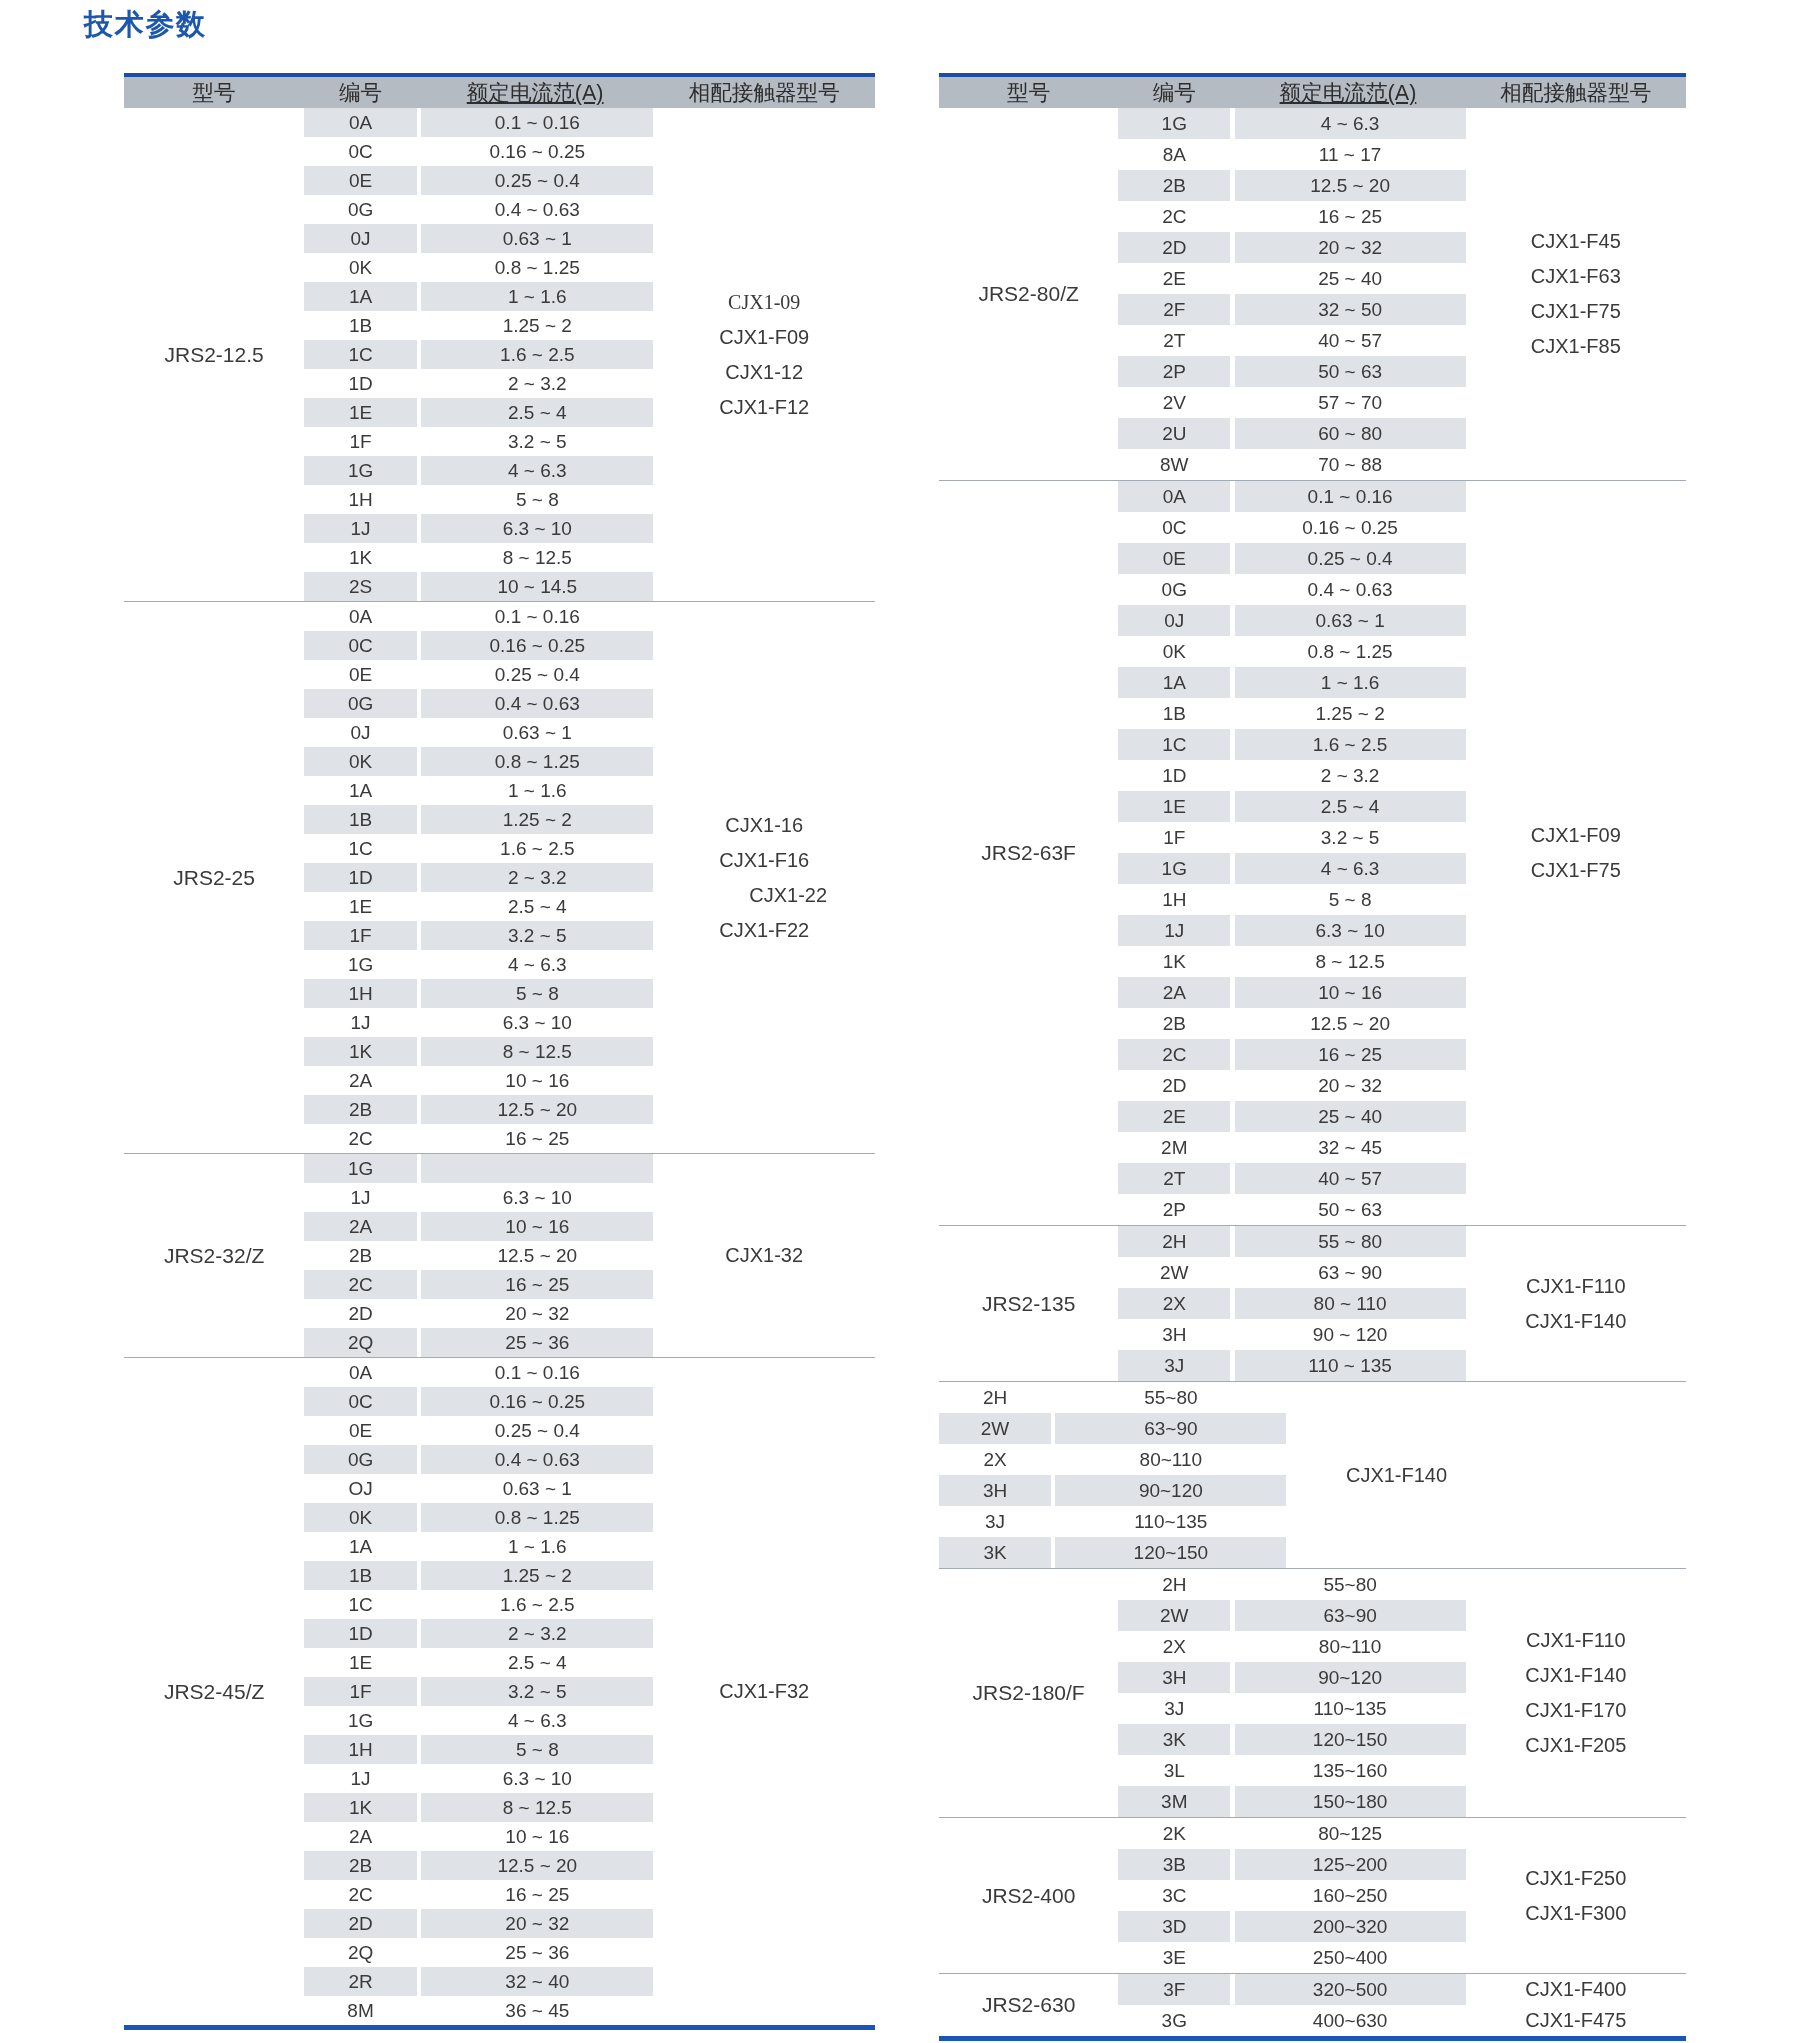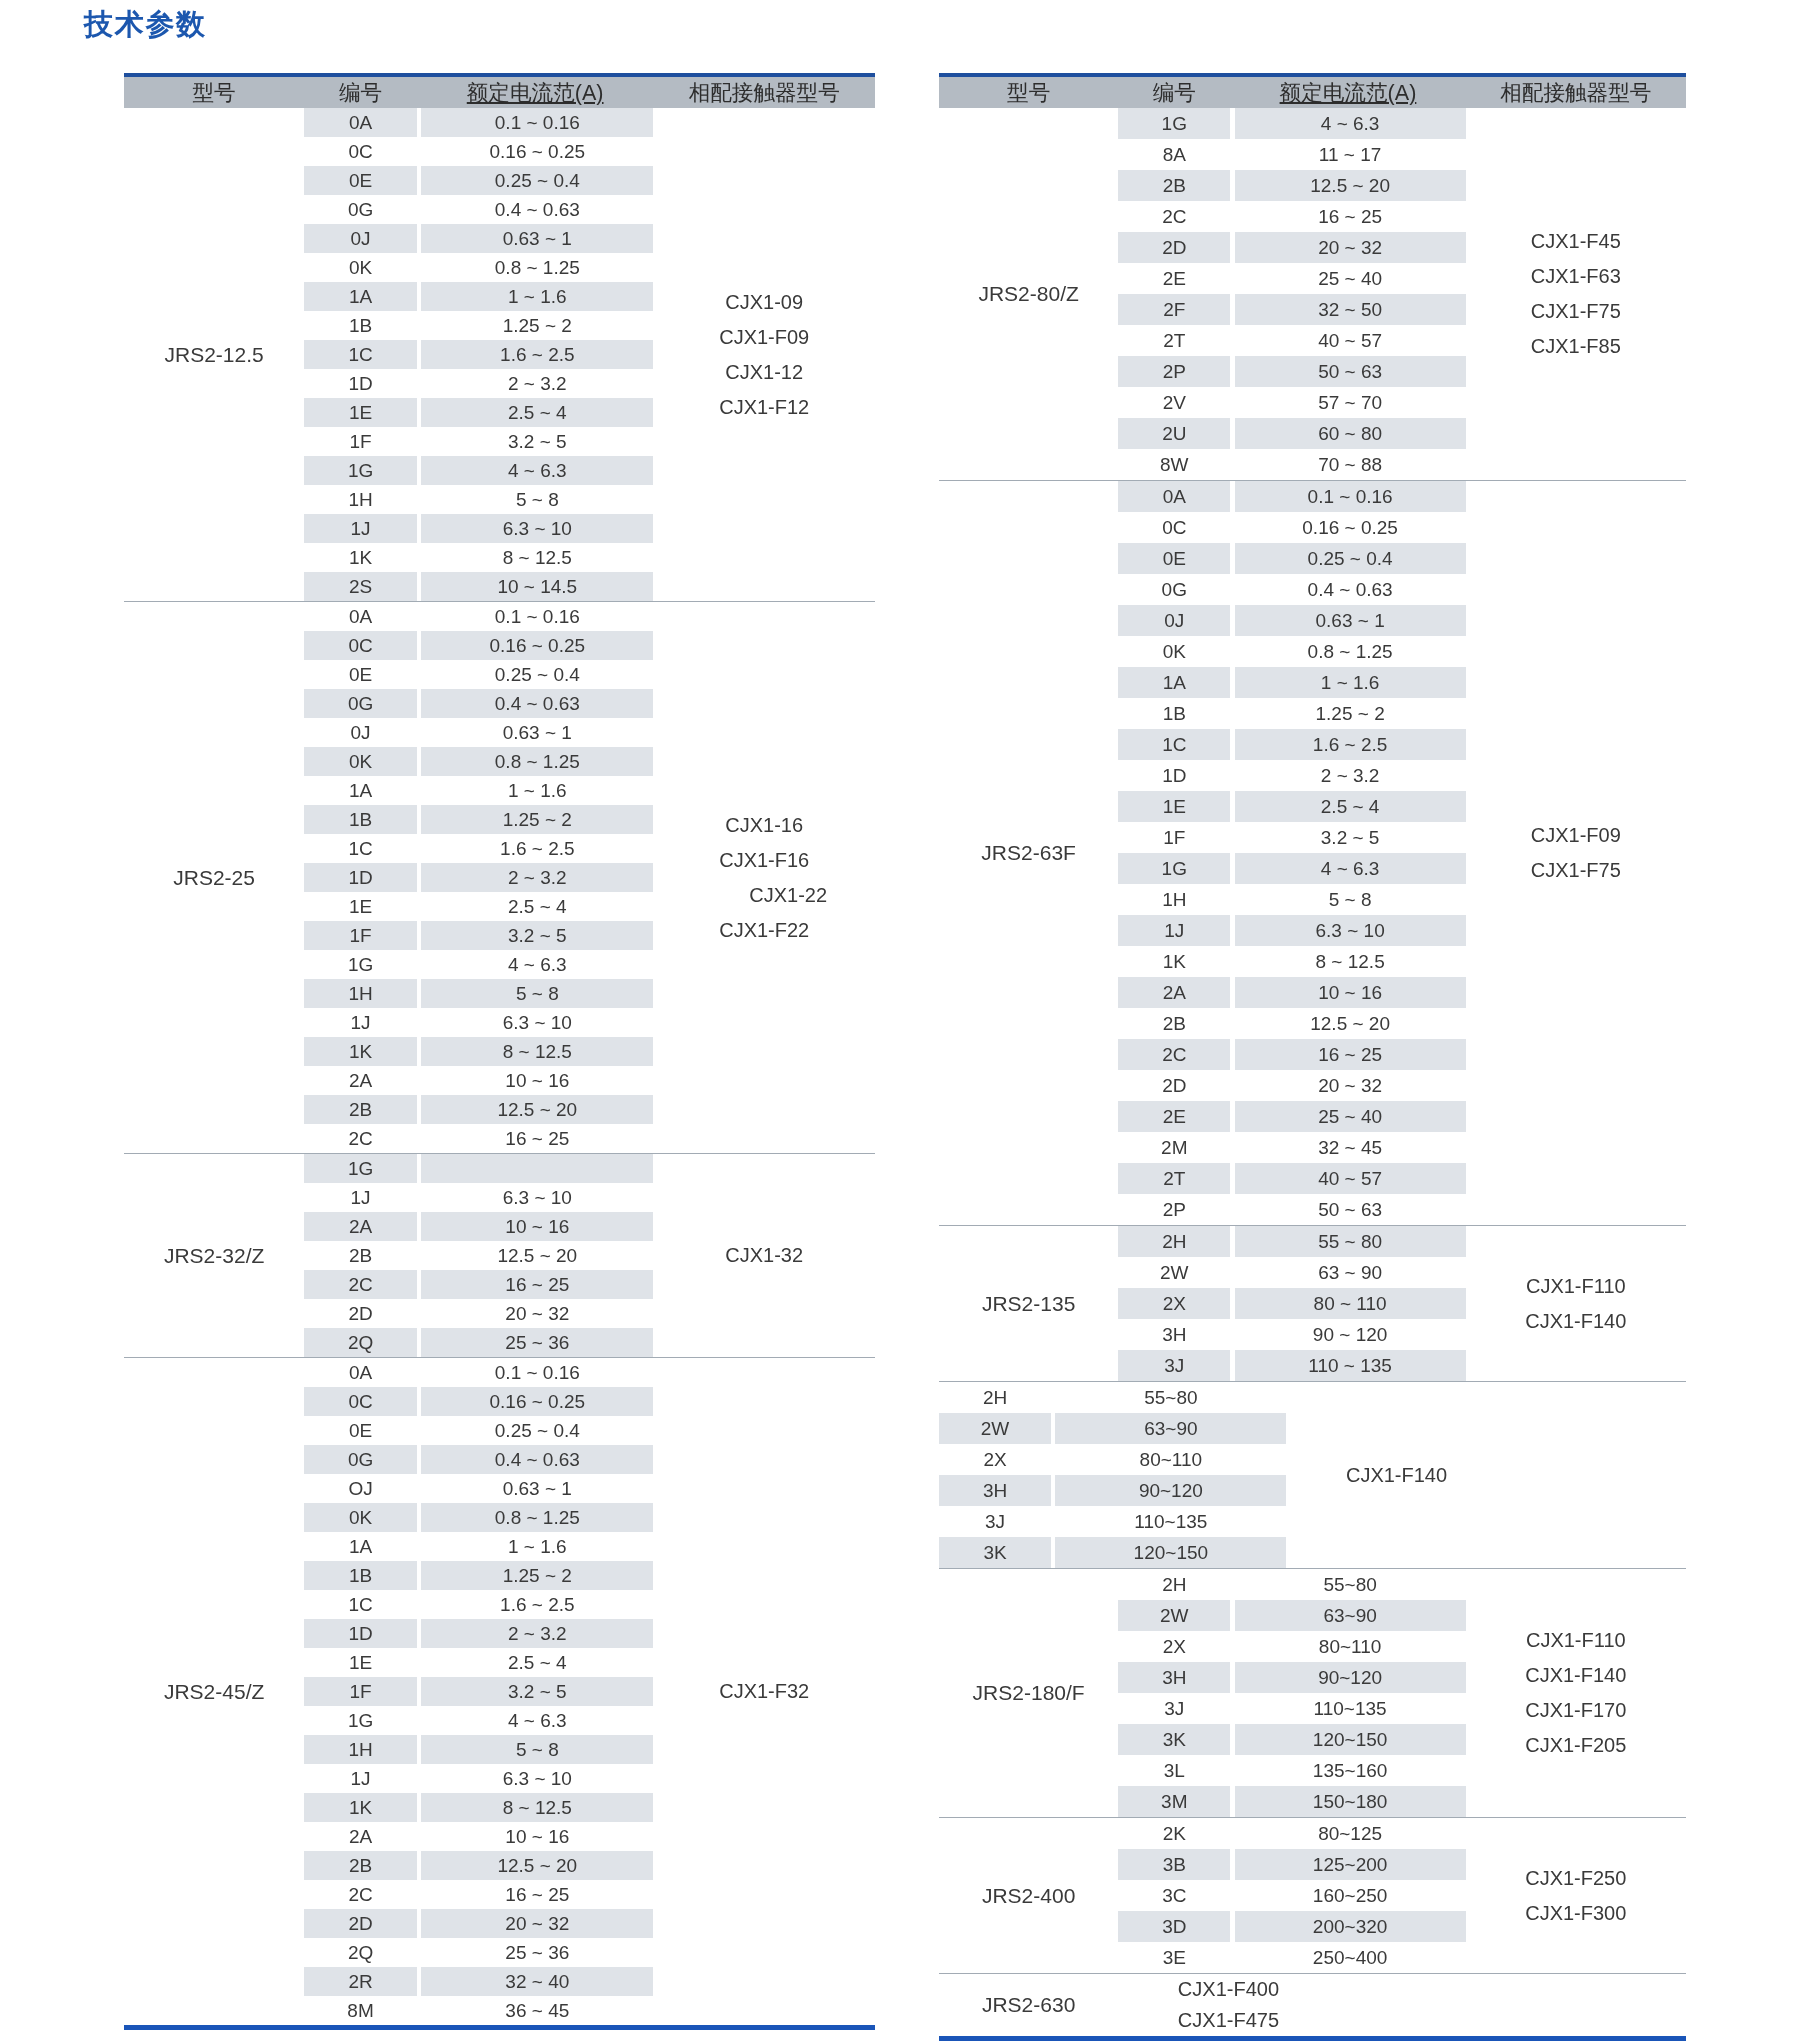--- a/index.html
+++ b/index.html
@@ -150,21 +150,21 @@
             <div class="gutter"></div>
             <div class="cell-current">8 ~ 12.5</div>
           </div>
           <div class="row striped">
             <div class="cell-code">2S</div>
             <div class="gutter"></div>
             <div class="cell-current">10 ~ 14.5</div>
           </div>
         </div>
         <div class="section-contactors">
-          <div class="contactor-line" style="height: 35px;">CJX1-09</div>
+          <div class="contactor-line" style="height: 35px; font-family: Liberation Serif, serif;">CJX1-09</div>
           <div class="contactor-line" style="height: 35px;">CJX1-F09</div>
           <div class="contactor-line" style="height: 35px;">CJX1-12</div>
           <div class="contactor-line" style="height: 35px;">CJX1-F12</div>
         </div>
       </div>
       <div class="section">
         <div class="section-model">JRS2-25</div>
         <div class="section-rows">
           <div class="row">
             <div class="cell-code">0A</div>
@@ -798,20 +798,32 @@
             <div class="cell-current">250~400</div>
           </div>
         </div>
         <div class="section-contactors">
           <div class="contactor-line" style="height: 35px;">CJX1-F250</div>
           <div class="contactor-line" style="height: 35px;">CJX1-F300</div>
         </div>
       </div>
       <div class="section">
         <div class="section-model">JRS2-630</div>
+        <div class="section-rows">
+          <div class="row striped">
+            <div class="cell-code">3F</div>
+            <div class="gutter"></div>
+            <div class="cell-current">320~500</div>
+          </div>
+          <div class="row">
+            <div class="cell-code">3G</div>
+            <div class="gutter"></div>
+            <div class="cell-current">400~630</div>
+          </div>
+        </div>
         <div class="section-contactors">
           <div class="contactor-line" style="height: 31px;">CJX1-F400</div>
           <div class="contactor-line" style="height: 31px;">CJX1-F475</div>
         </div>
       </div>
     </div>
 </div>
 
 
 </body></html>

